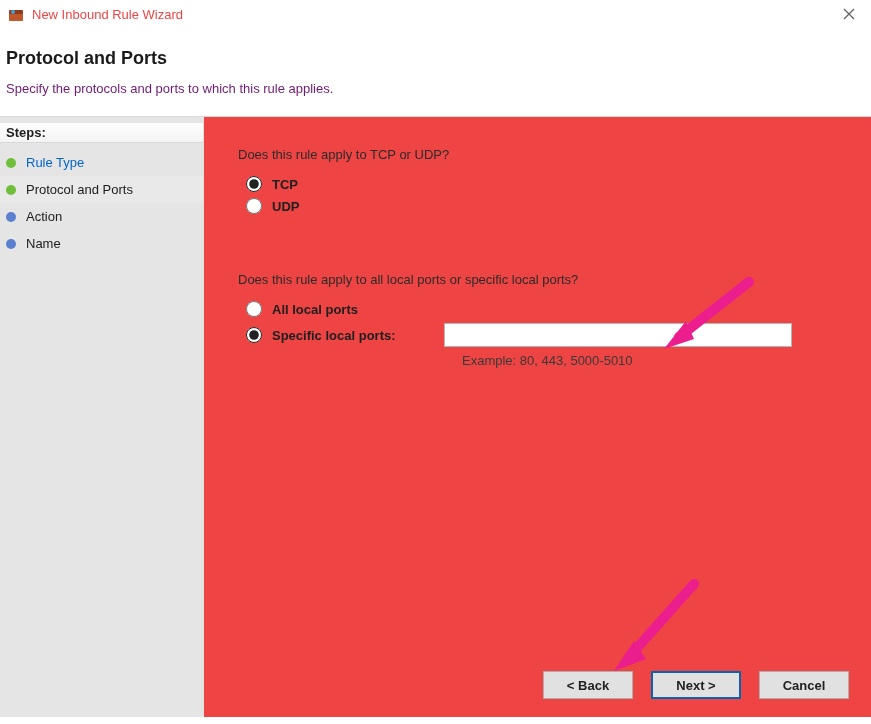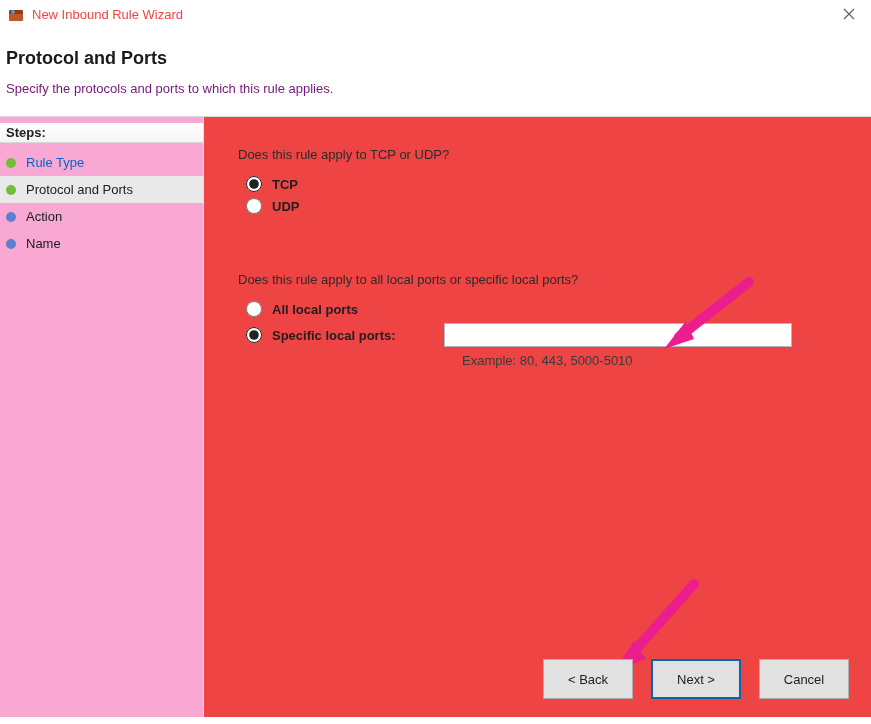--- a/index.html
+++ b/index.html
@@ -46,21 +46,21 @@
     height: 1px;
     background: #d9d9d9;
     margin-top: 10px;
   }
   .body {
     display: flex;
     height: 600px;
   }
   .sidebar {
     width: 204px;
-    background: #f9a8d4;
+    background: #e5e5e5;
     border-right: 1px solid #e3e3e3;
     padding-top: 6px;
   }
   .sidebar-heading {
     font-weight: 700;
     font-size: 13px;
     padding: 2px 6px;
     background: linear-gradient(#ffffff,#f4f4f4);
     border-bottom: 1px solid #d9d9d9;
     margin-bottom: 6px;
@@ -130,26 +130,27 @@
   }
   .footer {
     position: absolute;
     bottom: 18px;
     right: 22px;
     display: flex;
     gap: 18px;
   }
   .btn {
     min-width: 90px;
-    height: 40px;
+    height: 28px;
     background: #e1e1e1;
     border: 1px solid #adadad;
     font-size: 13px;
     color: #222;
     cursor: pointer;
+    font-weight: bold;
   }
   .btn.primary {
     background: #e1e1e1;
     border: 2px solid #0a64ad;
   }
 
   
   .arrow {
     position: absolute;
     pointer-events: none;

